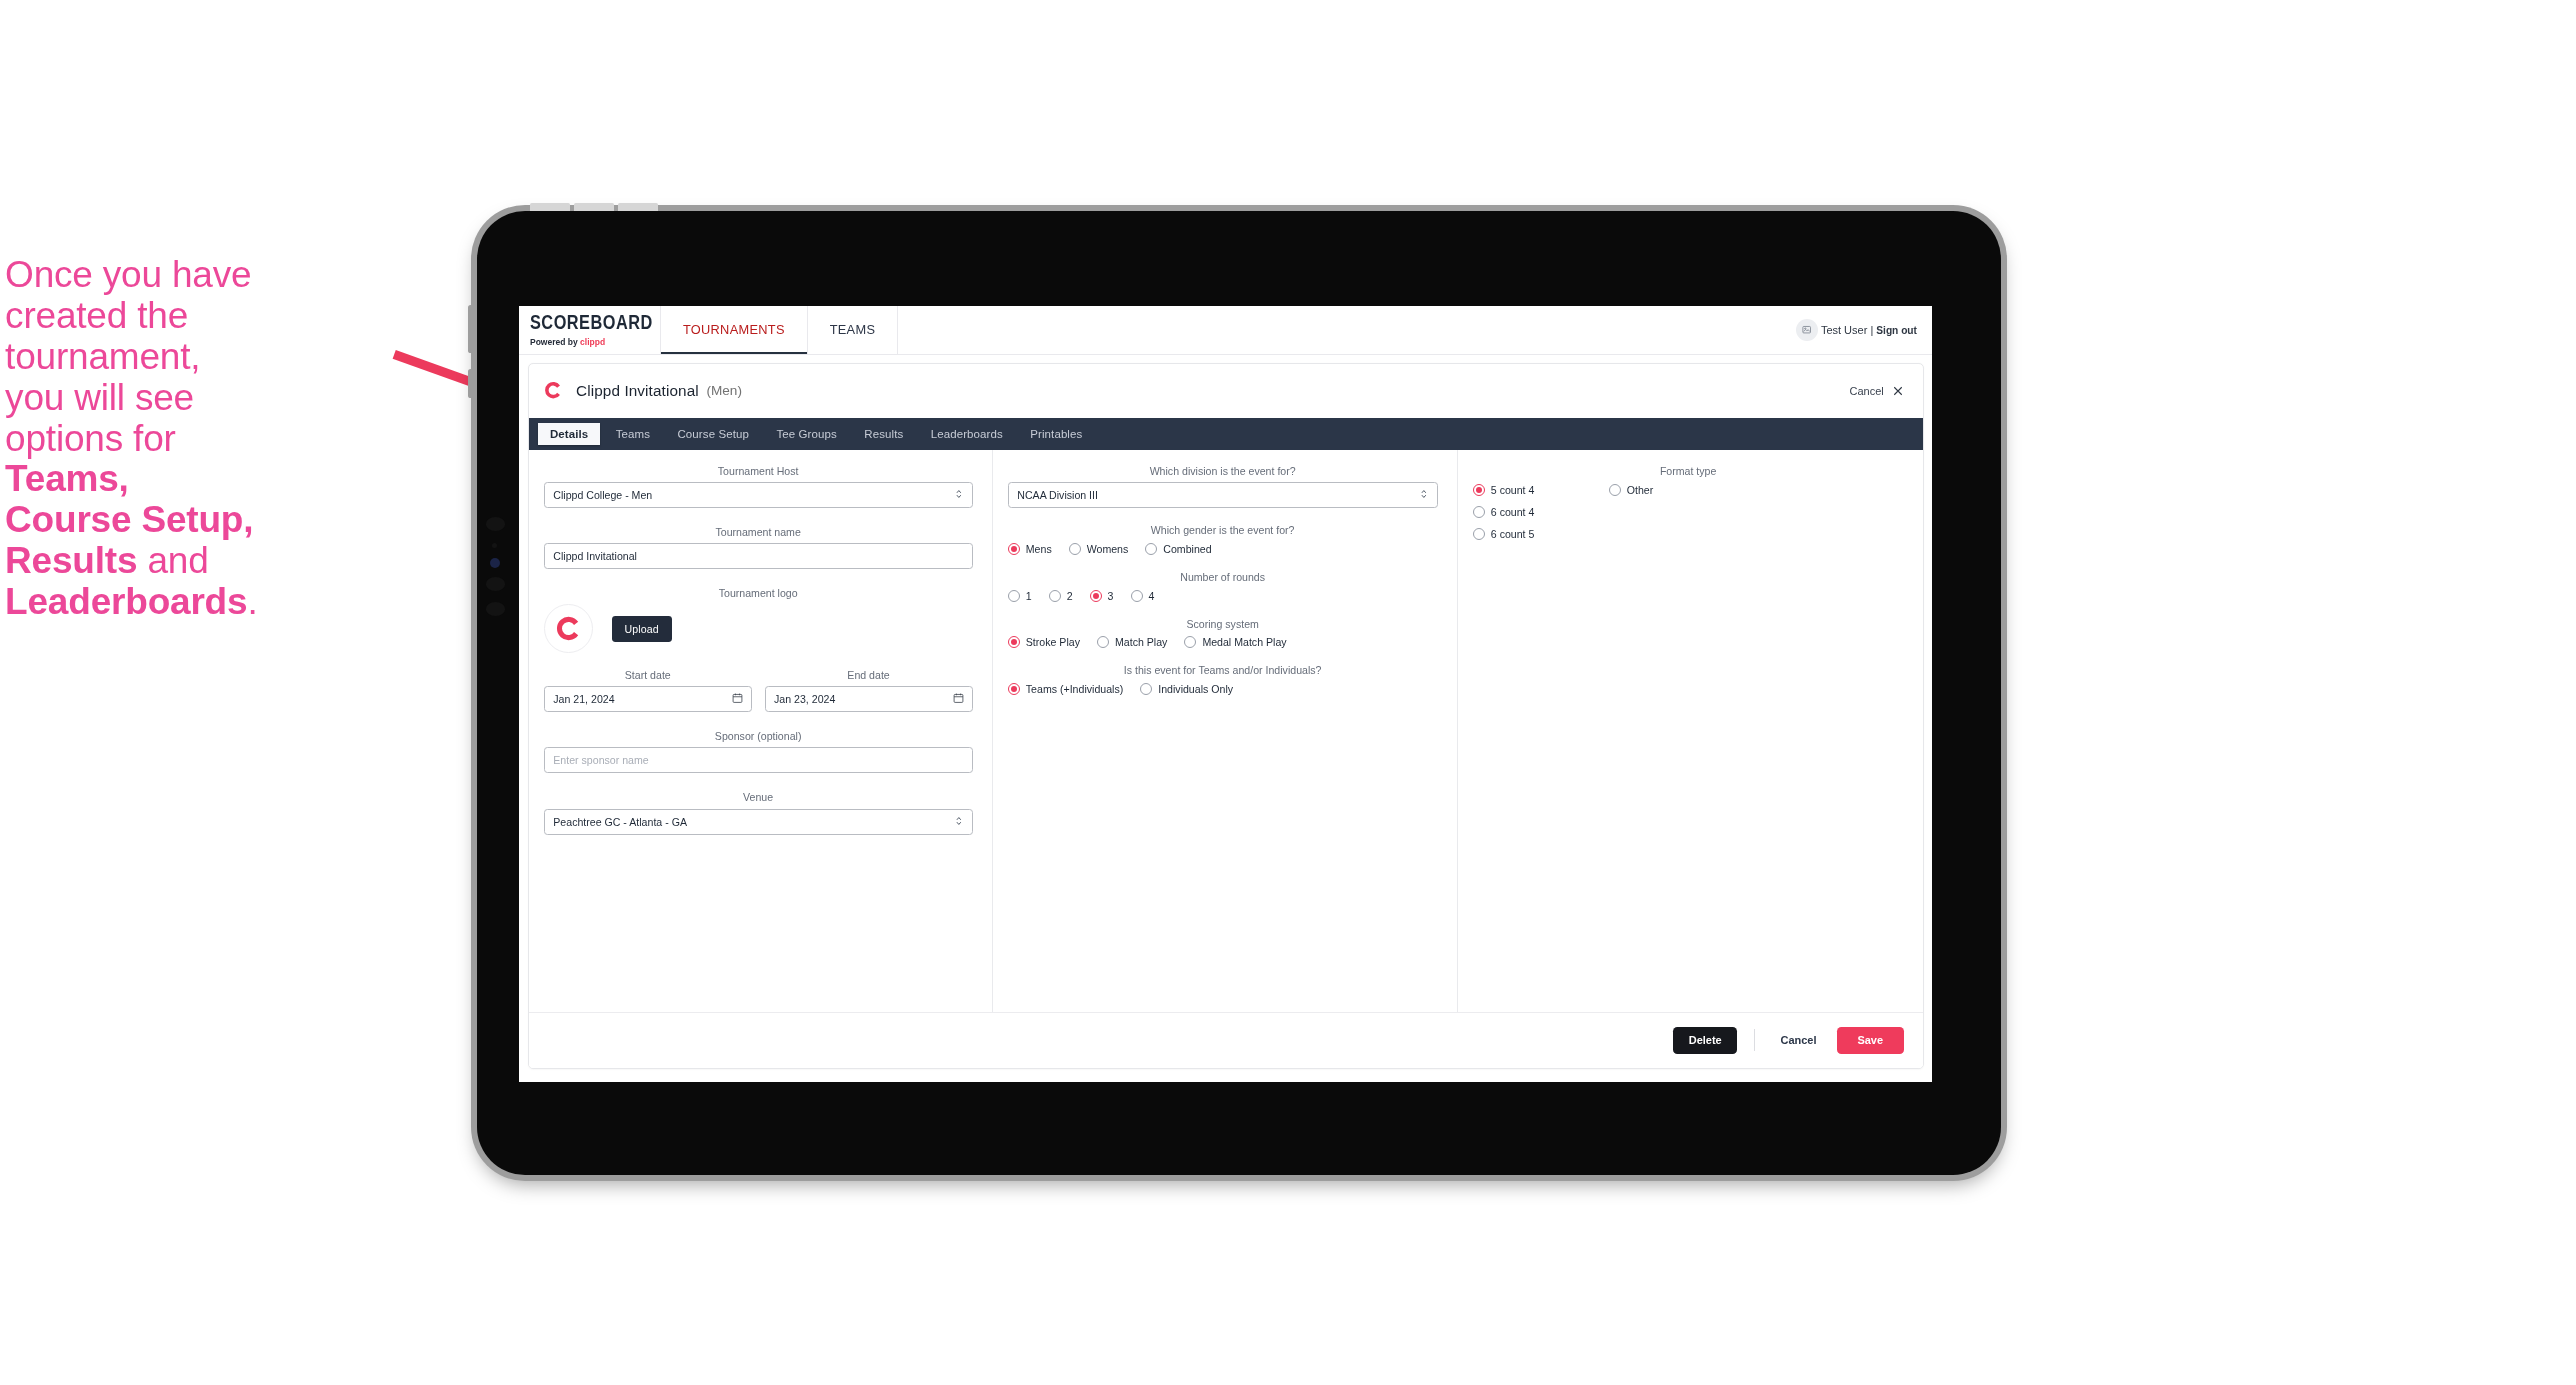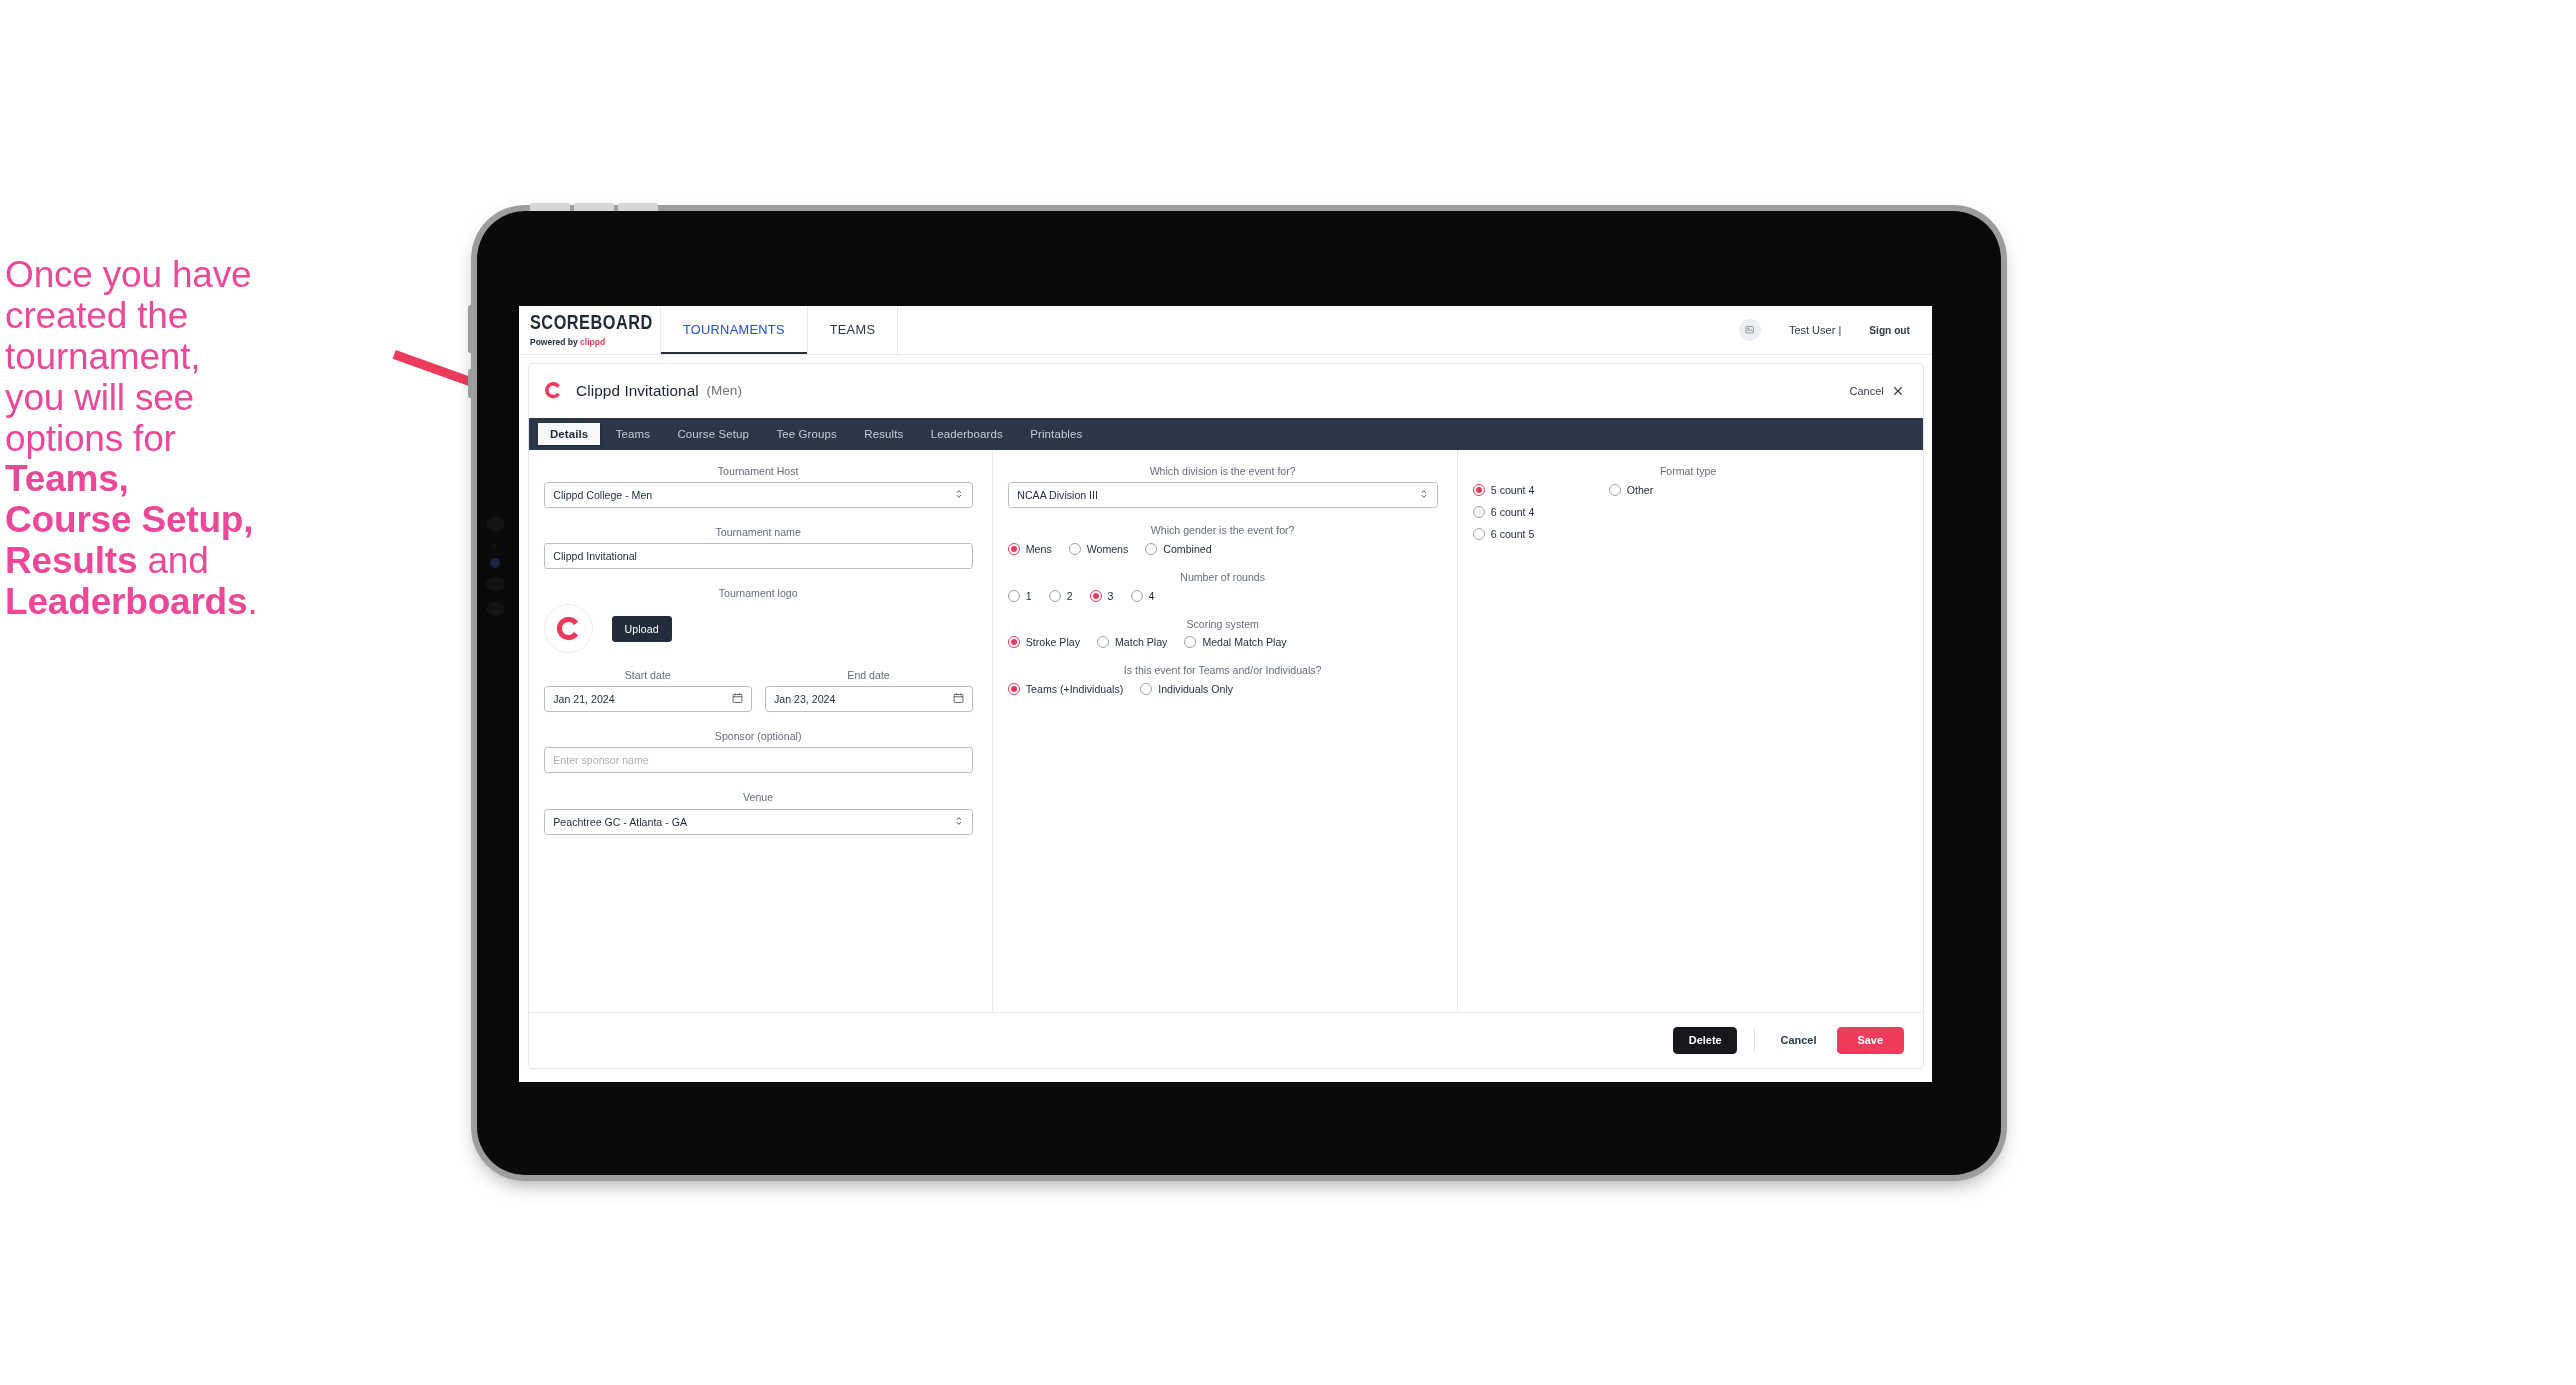--- a/index.html
+++ b/index.html
@@ -73,25 +73,25 @@
   .brand-sub { font-size: 8.5px; color:#242b38; margin-top: 6px; font-weight: 700; }
   .brand-sub em { font-style: normal; color:#ef3b56; font-weight: 700; }
 
   .topnav { display:flex; align-items:stretch; }
   .topnav .nav-item {
     display:flex; align-items:center; padding: 0 22px;
     font-size: 12.8px; letter-spacing: 0.3px; color:#2d3647;
     border-bottom: 2.6px solid transparent;
     position: relative;
   }
-  .topnav .nav-item.active { border-bottom-color:#26313f; color:#1d4ed8; }
+  .topnav .nav-item.active { border-bottom-color:#26313f; color:#b91c1c; }
   .topnav .nav-sep { width:0.9px; background:#e9e9ed; }
 
   .topbar-right {
-    margin-left:auto; display:flex; align-items:center; gap: 28px; padding-right: 22px;
+    margin-left:auto; display:flex; align-items:center; gap: 3px; padding-right: 15px;
   }
   .avatar {
     width: 22px; height: 22px; border-radius: 50%; background:#eceef1;
     display:flex; align-items:center; justify-content:center; color:#6b7280;
   }
   .user-name { font-size: 11px; color:#2f3743; }
   .sign-out { font-size: 10.2px; color:#2f3743; font-weight:600; }
 
   
   .card {

